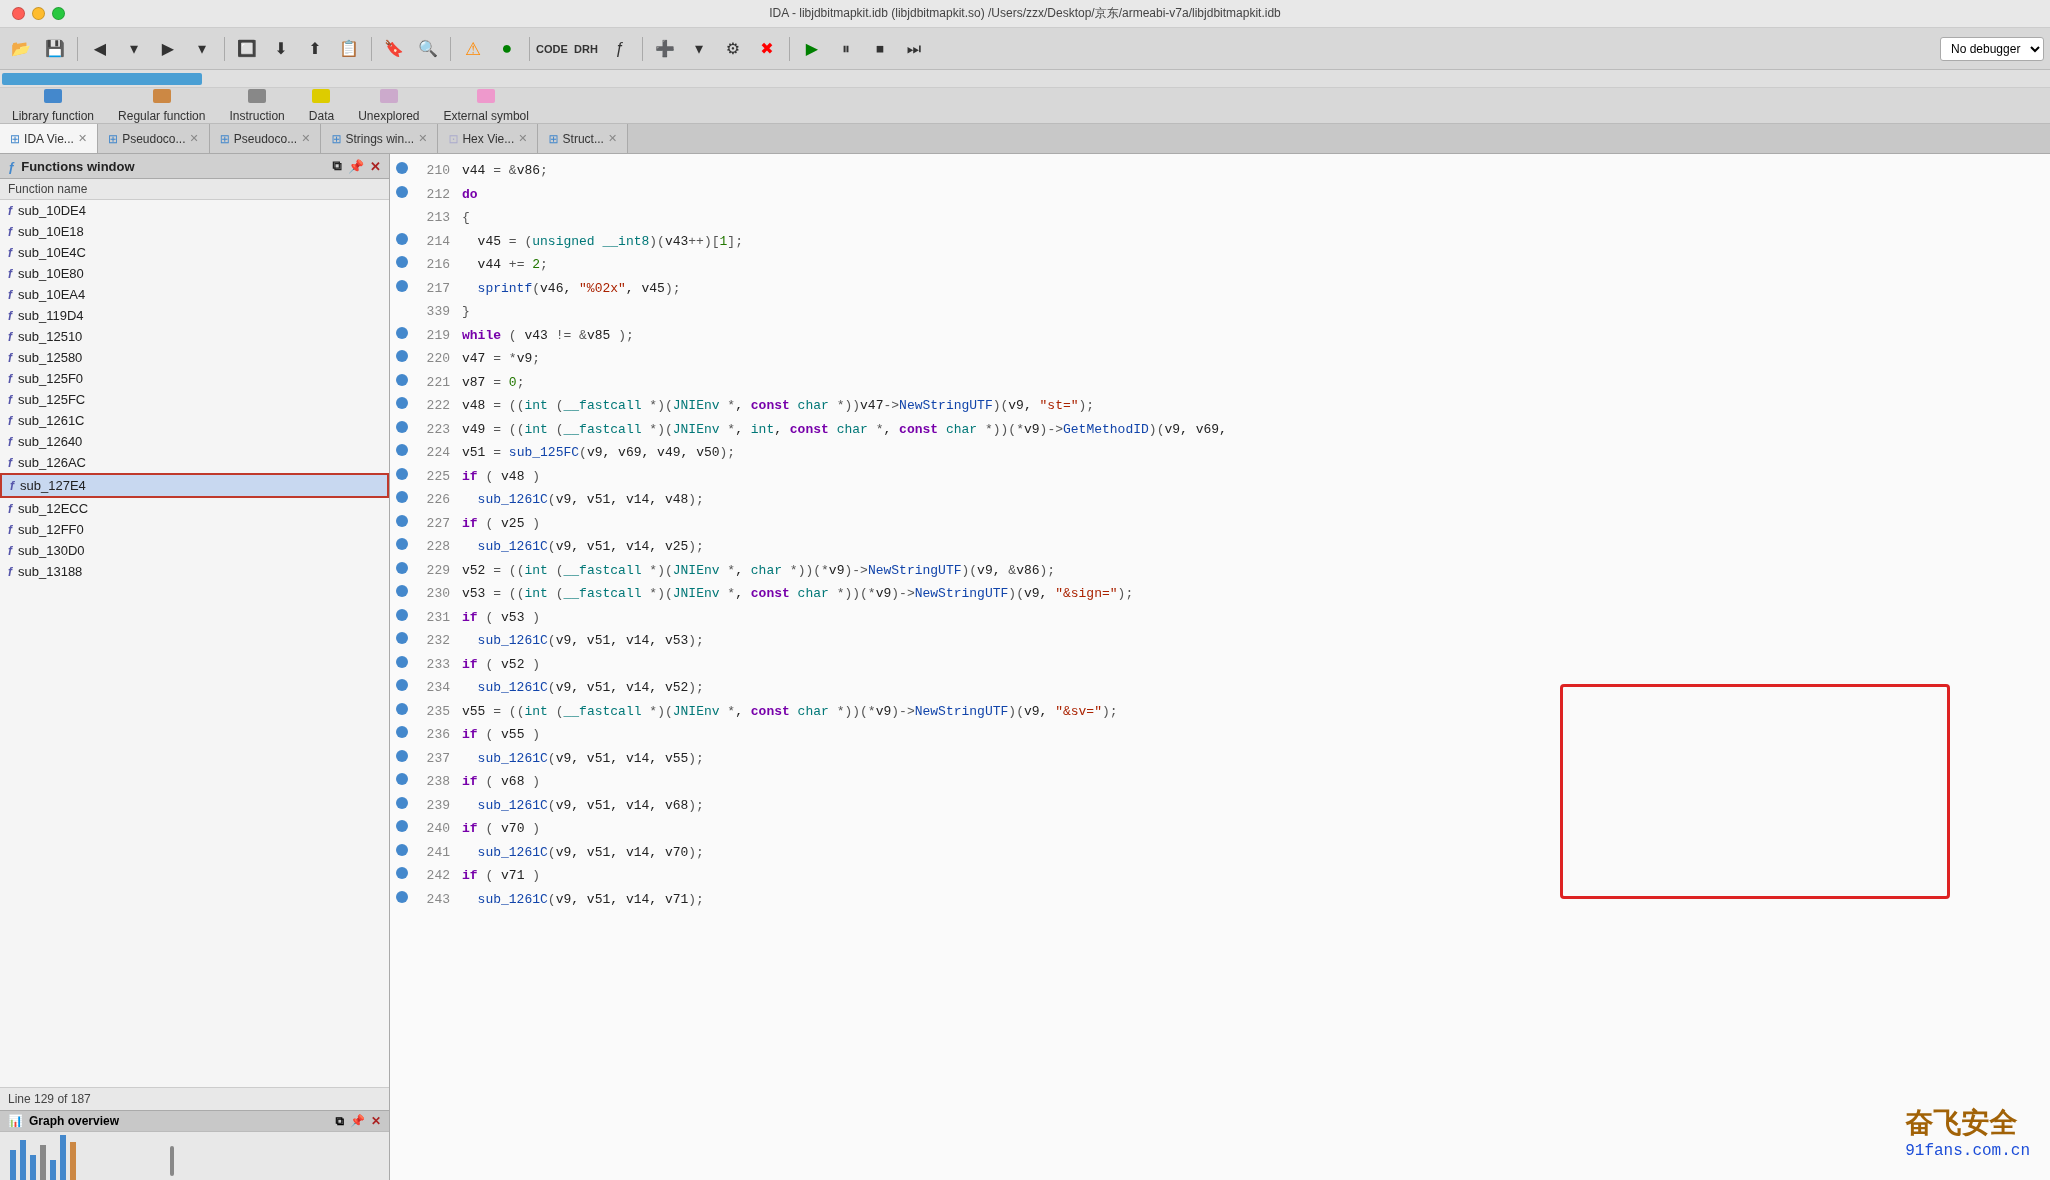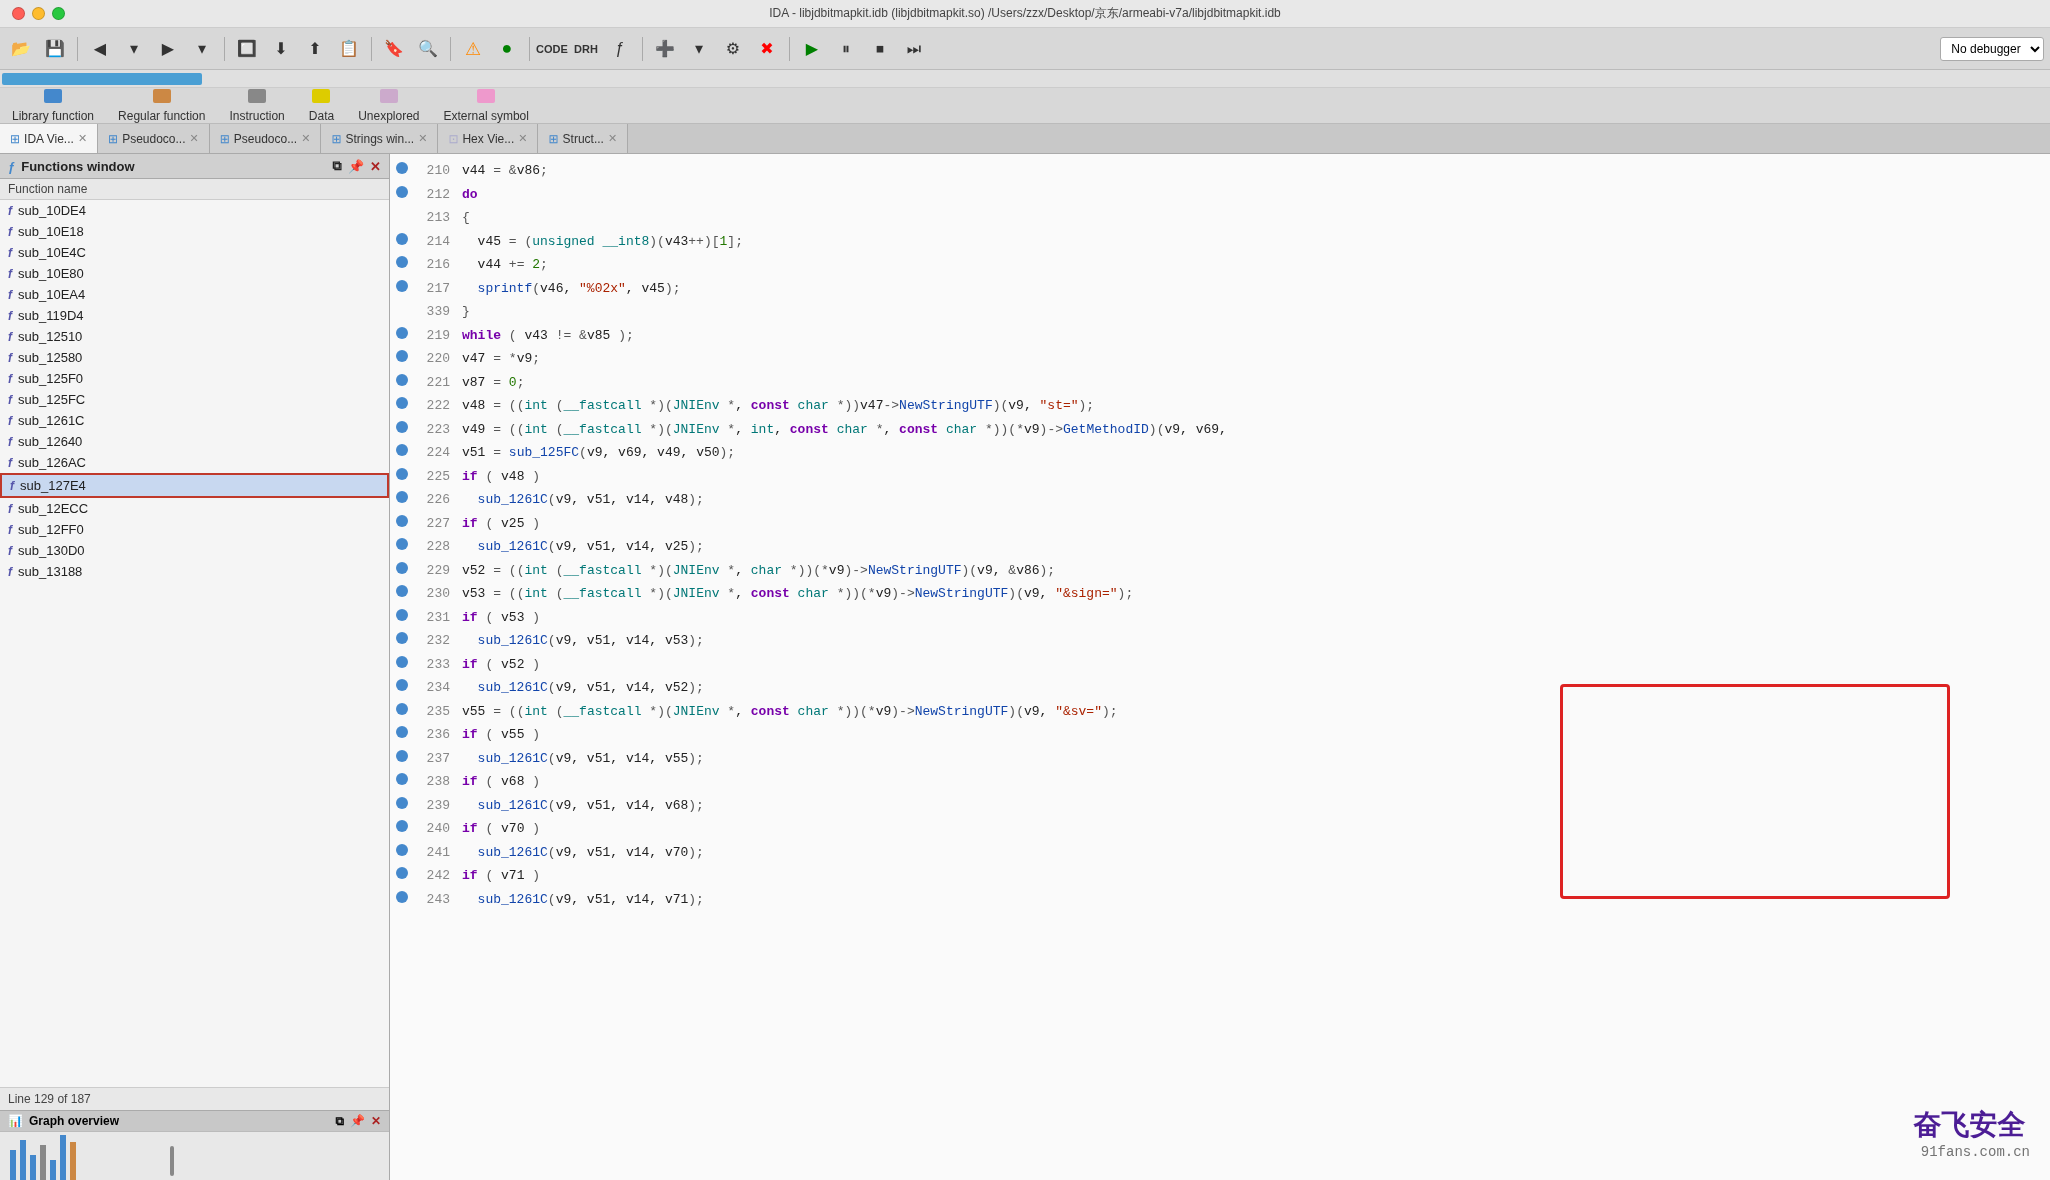--- a/index.html
+++ b/index.html
@@ -68,21 +68,20 @@
       align-items: center;
       gap: 6px;
     }
     .tb-debugger select {
       height: 24px;
       border: 1px solid #aaa;
       background: white;
       padding: 0 6px;
       font-size: 12px;
       border-radius: 3px;
-      text-align: center;
     }
 
     
     #progress-area {
       height: 18px;
       background: #e0e0e0;
       border-bottom: 1px solid #ccc;
       display: flex;
       align-items: center;
       padding: 0 2px;
@@ -295,26 +294,26 @@
     
     #watermark {
       position: absolute;
       bottom: 20px;
       right: 20px;
       text-align: center;
     }
     #watermark .cn-text {
       font-size: 28px;
       font-weight: bold;
-      color: #4c1d95;
+      color: #a16207;
       font-family: "SimHei", "STHeiti", sans-serif;
     }
     #watermark .en-text {
-      font-size: 14px;
-      color: #737373;
+      font-size: 16px;
+      color: #1d4ed8;
       margin-left: 12px;
     }
   </style>
 </head>
 <body>
 
 <div id="titlebar">
   <div class="window-controls">
     <div class="wc-btn wc-close"></div>
     <div class="wc-btn wc-min"></div>

